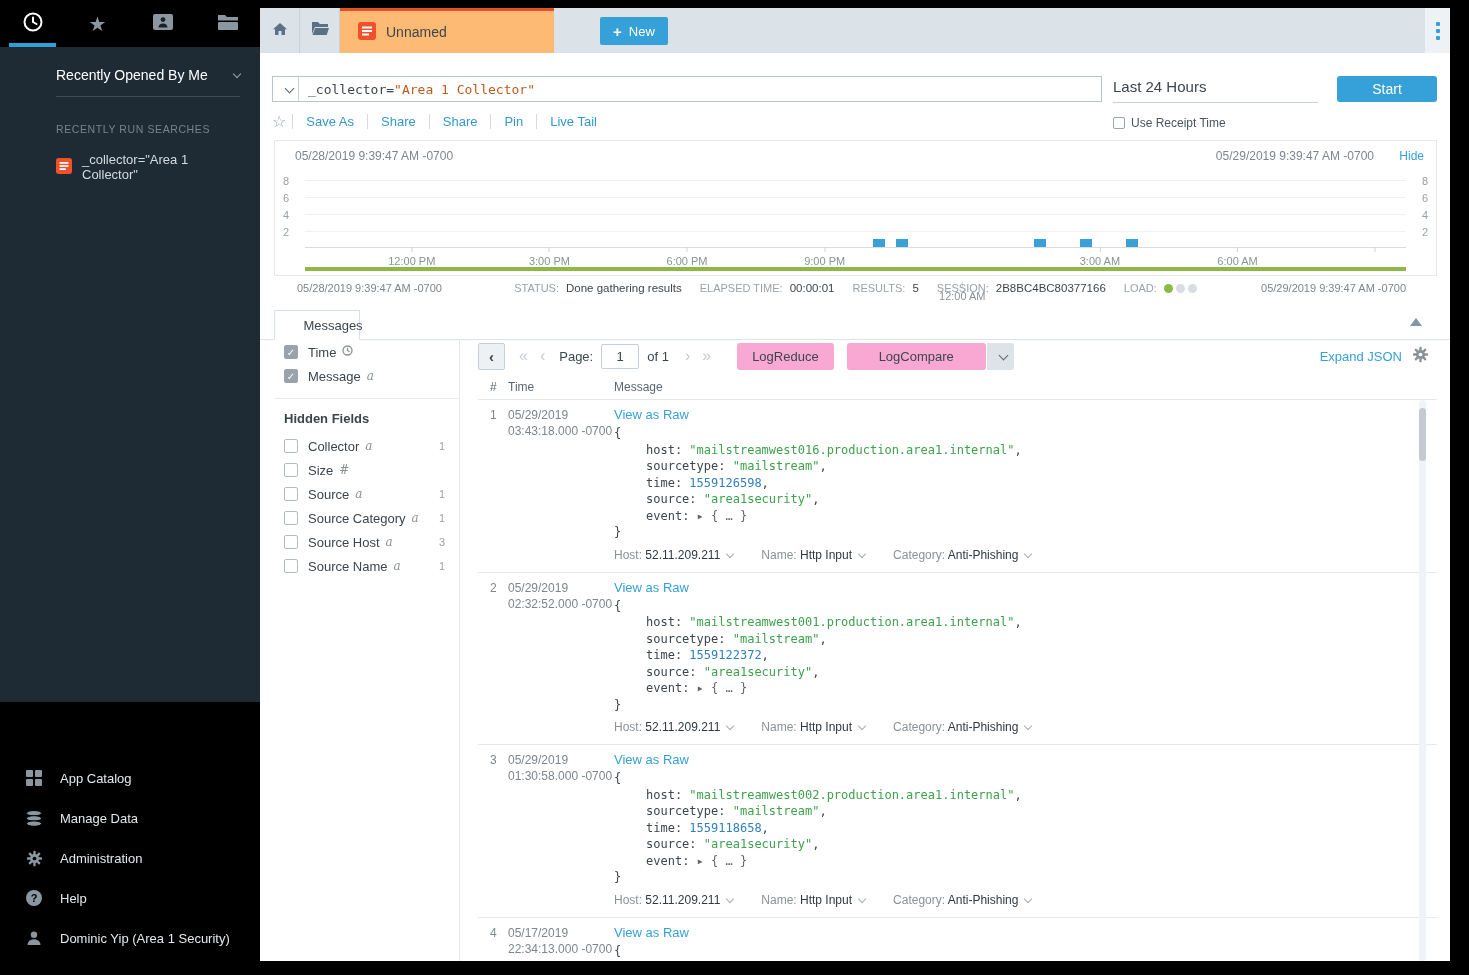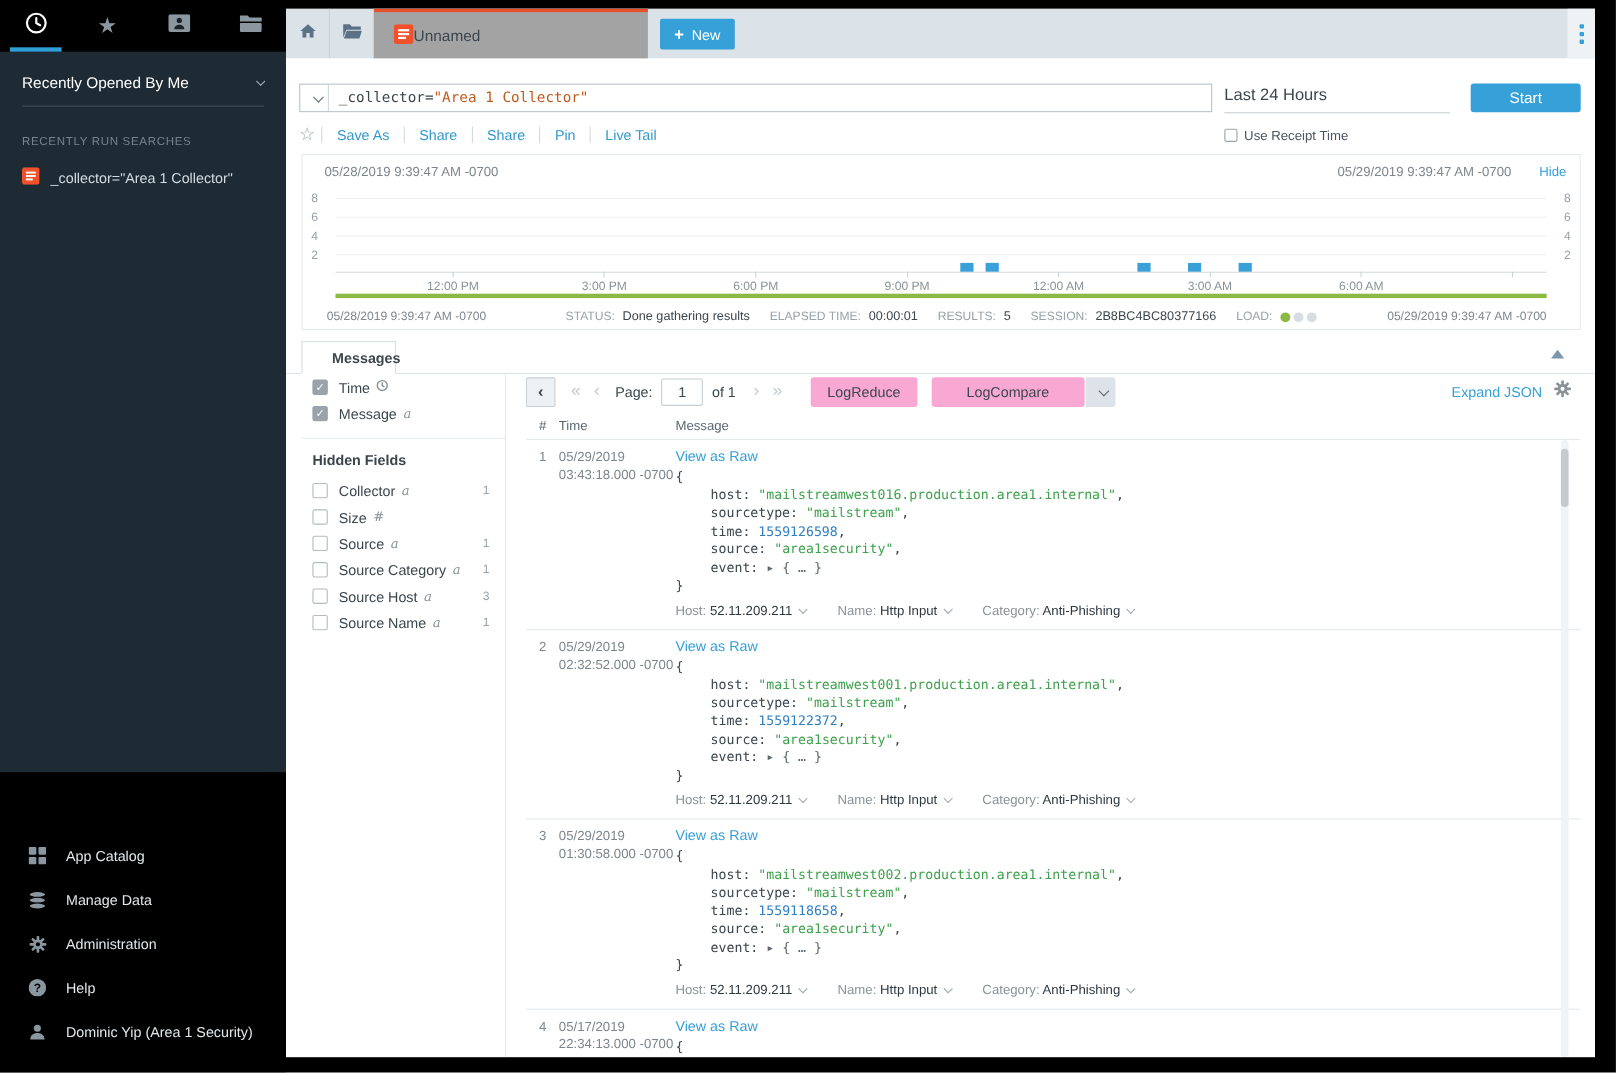--- a/index.html
+++ b/index.html
@@ -11,56 +11,56 @@
 
   
   #sidebar{position:absolute;left:0;top:0;width:260px;height:975px;background:#000;}
   .logo-row{display:flex;align-items:center;justify-content:space-between;padding:16px 22px 8px 20px;}
   .logo{color:#fff;font-size:25px;font-weight:bold;letter-spacing:.3px;}
   .collapse-arrow{color:#cdd3d8;font-size:21px;cursor:pointer;}
   .nav-tabs{display:flex;height:47px;}
   .nav-tab{flex:1;display:flex;align-items:center;justify-content:center;position:relative;cursor:pointer;}
   .nav-tab .star-glyph{color:#8a97a0;font-size:20px;}
   .nav-tab.active:after{content:"";position:absolute;left:9px;right:9px;bottom:0;height:4px;background:#2f9fd8;}
-  .side-panel{background:#1e2b35;height:655px;}
+  .side-panel{background:#1e2b35;height:655px;padding-left:36px;}
   .recent-header{display:flex;justify-content:space-between;align-items:center;margin:0 20px;padding:20px 0 13px;border-bottom:1px solid #3c4c57;color:#fff;font-size:14px;cursor:pointer;}
   .group-label{margin:26px 20px 0;color:#76848f;font-size:10.5px;letter-spacing:.6px;}
   .recent-item{display:flex;align-items:center;gap:10px;margin:17px 20px 0;color:#d4dbe0;font-size:13px;cursor:pointer;}
   .side-footer{position:absolute;left:0;top:758px;width:260px;}
   .side-footer-item{display:flex;align-items:center;height:40px;padding-left:24px;gap:16px;color:#e3e8eb;font-size:13px;cursor:pointer;}
   .side-footer-item .ficon{width:20px;display:flex;justify-content:center;}
 
   
   #main{position:absolute;left:260px;top:8px;width:1190px;height:953px;background:#fff;}
 
   
   #tabstrip{position:absolute;left:0;top:0;width:1190px;height:45px;background:#dbe2e8;display:flex;}
   .strip-btn{width:40px;height:45px;display:flex;align-items:center;justify-content:center;border-right:1px solid #c9d2d8;cursor:pointer;}
-  .active-tab{width:249px;background:#a3a3a3;border-top:3px solid #e8502c;display:flex;align-items:center;padding-left:18px;font-size:14px;color:#3c464d;cursor:pointer;}
+  .active-tab{width:214px;background:#fdba74;border-top:3px solid #e8502c;display:flex;align-items:center;gap:10px;padding-left:18px;font-size:14px;color:#3c464d;cursor:pointer;}
   .new-btn{position:absolute;left:340px;top:9px;height:28px;padding:0 13px;background:#36a0d8;color:#fff;font-size:13px;border-radius:2px;display:flex;align-items:center;gap:7px;cursor:pointer;border:none;}
   .new-btn .plus{font-size:15px;font-weight:bold;}
   .kebab-panel{position:absolute;right:0;top:0;width:25px;height:45px;background:#eef2f5;display:flex;flex-direction:column;align-items:center;justify-content:center;gap:3px;cursor:pointer;}
   .kdot{width:4px;height:4px;border-radius:1px;background:#36a0d8;}
 
   
   .query-box{position:absolute;left:12px;top:68px;width:830px;height:26px;border:1px solid #b9c4cc;display:flex;align-items:stretch;background:#fff;}
   .query-dd{width:26px;border-right:1px solid #ccd4da;display:flex;align-items:center;justify-content:center;cursor:pointer;}
   .query-text{display:flex;align-items:center;padding-left:9px;font-size:13px;}
   .qprefix{color:#3c464d;}
   .qvalue{color:#bf5a1e;}
   .time-range{position:absolute;left:853px;top:70px;width:205px;font-size:15px;color:#3c464d;padding-bottom:7px;border-bottom:1px solid #c9d2d8;cursor:pointer;}
   .receipt{position:absolute;left:853px;top:108px;display:flex;align-items:center;gap:6px;font-size:12px;color:#4a545b;cursor:pointer;}
   .cb-sm{width:12px;height:12px;border:1px solid #9aa4ab;border-radius:2px;background:#fff;display:inline-block;}
   .start-btn{position:absolute;left:1077px;top:68px;width:100px;height:26px;background:#36a0d8;color:#fff;font-size:14px;border:none;border-radius:3px;cursor:pointer;}
   .actions{position:absolute;left:12px;top:104px;display:flex;align-items:center;}
   .star-outline{color:#98a3ab;font-size:16px;margin-right:6px;cursor:pointer;}
   .action-link{color:#3399cc;font-size:13px;padding:0 13px;border-left:1px solid #d4dade;cursor:pointer;}
 
   
-  #histo{position:absolute;left:14px;top:132px;width:1163px;height:160px;border:1px solid #e4e9ec;background:#fff;}
+  #histo{position:absolute;left:14px;top:132px;width:1163px;height:136px;border:1px solid #e4e9ec;background:#fff;}
   .h-start{position:absolute;left:20px;top:8px;font-size:12px;color:#7d868c;}
   .h-end{position:absolute;right:62px;top:8px;font-size:12px;color:#7d868c;}
   .hide-link{position:absolute;right:12px;top:8px;font-size:12px;color:#36a0d8;cursor:pointer;}
   .chart{position:absolute;left:30px;right:30px;top:32px;height:75px;border-bottom:1px solid #d7dde1;}
   .ygrid{position:absolute;left:0;right:0;height:0;border-top:1px solid #eef1f3;}
   .ylab{position:absolute;font-size:11px;color:#97a1a8;transform:translateY(-50%);}
   .ylab.left{left:-22px;}
   .ylab.right{right:-22px;}
   .bar{position:absolute;bottom:0;width:12px;margin-left:-6px;background:#3aa0d8;cursor:pointer;}
   .xtick{position:absolute;top:100%;display:flex;flex-direction:column;align-items:center;transform:translateX(-50%);}
@@ -72,21 +72,21 @@
   .st-right{position:absolute;right:30px;color:#7d868c;}
   .st-center{margin:0 auto;display:flex;gap:7px;}
   .st-label{color:#98a2a9;}
   .st-value{color:#3c464d;font-size:11.5px;margin-right:11px;}
   .load-dots{display:flex;gap:3px;align-items:center;}
   .ldot{width:9px;height:9px;border-radius:50%;background:#d7dde0;}
   .ldot.on{background:#8cb843;}
 
   
   #messages{position:absolute;left:0;top:300px;width:1190px;height:653px;background:#fff;}
-  .msg-tab{position:absolute;left:14px;top:2px;width:86px;height:30px;background:#fff;border:1px solid #d9e0e5;border-bottom:1px solid #fff;z-index:2;display:flex;align-items:center;justify-content:center;font-size:13px;font-weight:bold;color:#3c464d;cursor:pointer;padding-left:32px;}
+  .msg-tab{position:absolute;left:14px;top:2px;width:86px;height:30px;background:#fff;border:1px solid #d9e0e5;border-bottom:1px solid #fff;z-index:2;display:flex;align-items:center;justify-content:center;font-size:13px;font-weight:normal;color:#3c464d;cursor:pointer;padding-left:32px;}
   .msg-topline{position:absolute;left:0;top:31px;width:1190px;border-top:1px solid #dde4e9;}
   .collapse-tri{position:absolute;right:28px;top:10px;width:0;height:0;border-left:6px solid transparent;border-right:6px solid transparent;border-bottom:8px solid #7d96ab;cursor:pointer;}
 
   
   #fields{position:absolute;left:14px;top:32px;width:186px;height:621px;border-right:1px solid #e4e9ec;}
   .fields-head{display:flex;align-items:center;justify-content:space-between;padding:15px 12px 10px 10px;}
   .fields-title{font-size:13px;font-weight:bold;color:#3a444b;}
   .field-row{display:flex;align-items:center;height:24px;padding-left:10px;font-size:13px;color:#3c464d;cursor:pointer;}
   .cb{width:14px;height:14px;border:1px solid #b3bcc2;border-radius:2px;background:#fff;margin-right:10px;flex:none;}
   .cb.checked{background:#9aa3ab;border-color:#9aa3ab;color:#fff;font-size:10px;line-height:14px;text-align:center;}
@@ -335,21 +335,21 @@
           <div class="xtick" style="left: 34.7%;">
             <i class="tickline"></i>
             <span class="xlab">6:00 PM</span>
           </div>
         
           <div class="xtick" style="left: 47.2%;">
             <i class="tickline"></i>
             <span class="xlab">9:00 PM</span>
           </div>
         
-          <div class="xtick" style="left: 59.7%;">
+          <div class="xtick" style="left: 59.7%; margin-top: 35px;">
             <i class="tickline"></i>
             <span class="xlab">12:00 AM</span>
           </div>
         
           <div class="xtick" style="left: 72.2%;">
             <i class="tickline"></i>
             <span class="xlab">3:00 AM</span>
           </div>
         
           <div class="xtick" style="left: 84.7%;">

